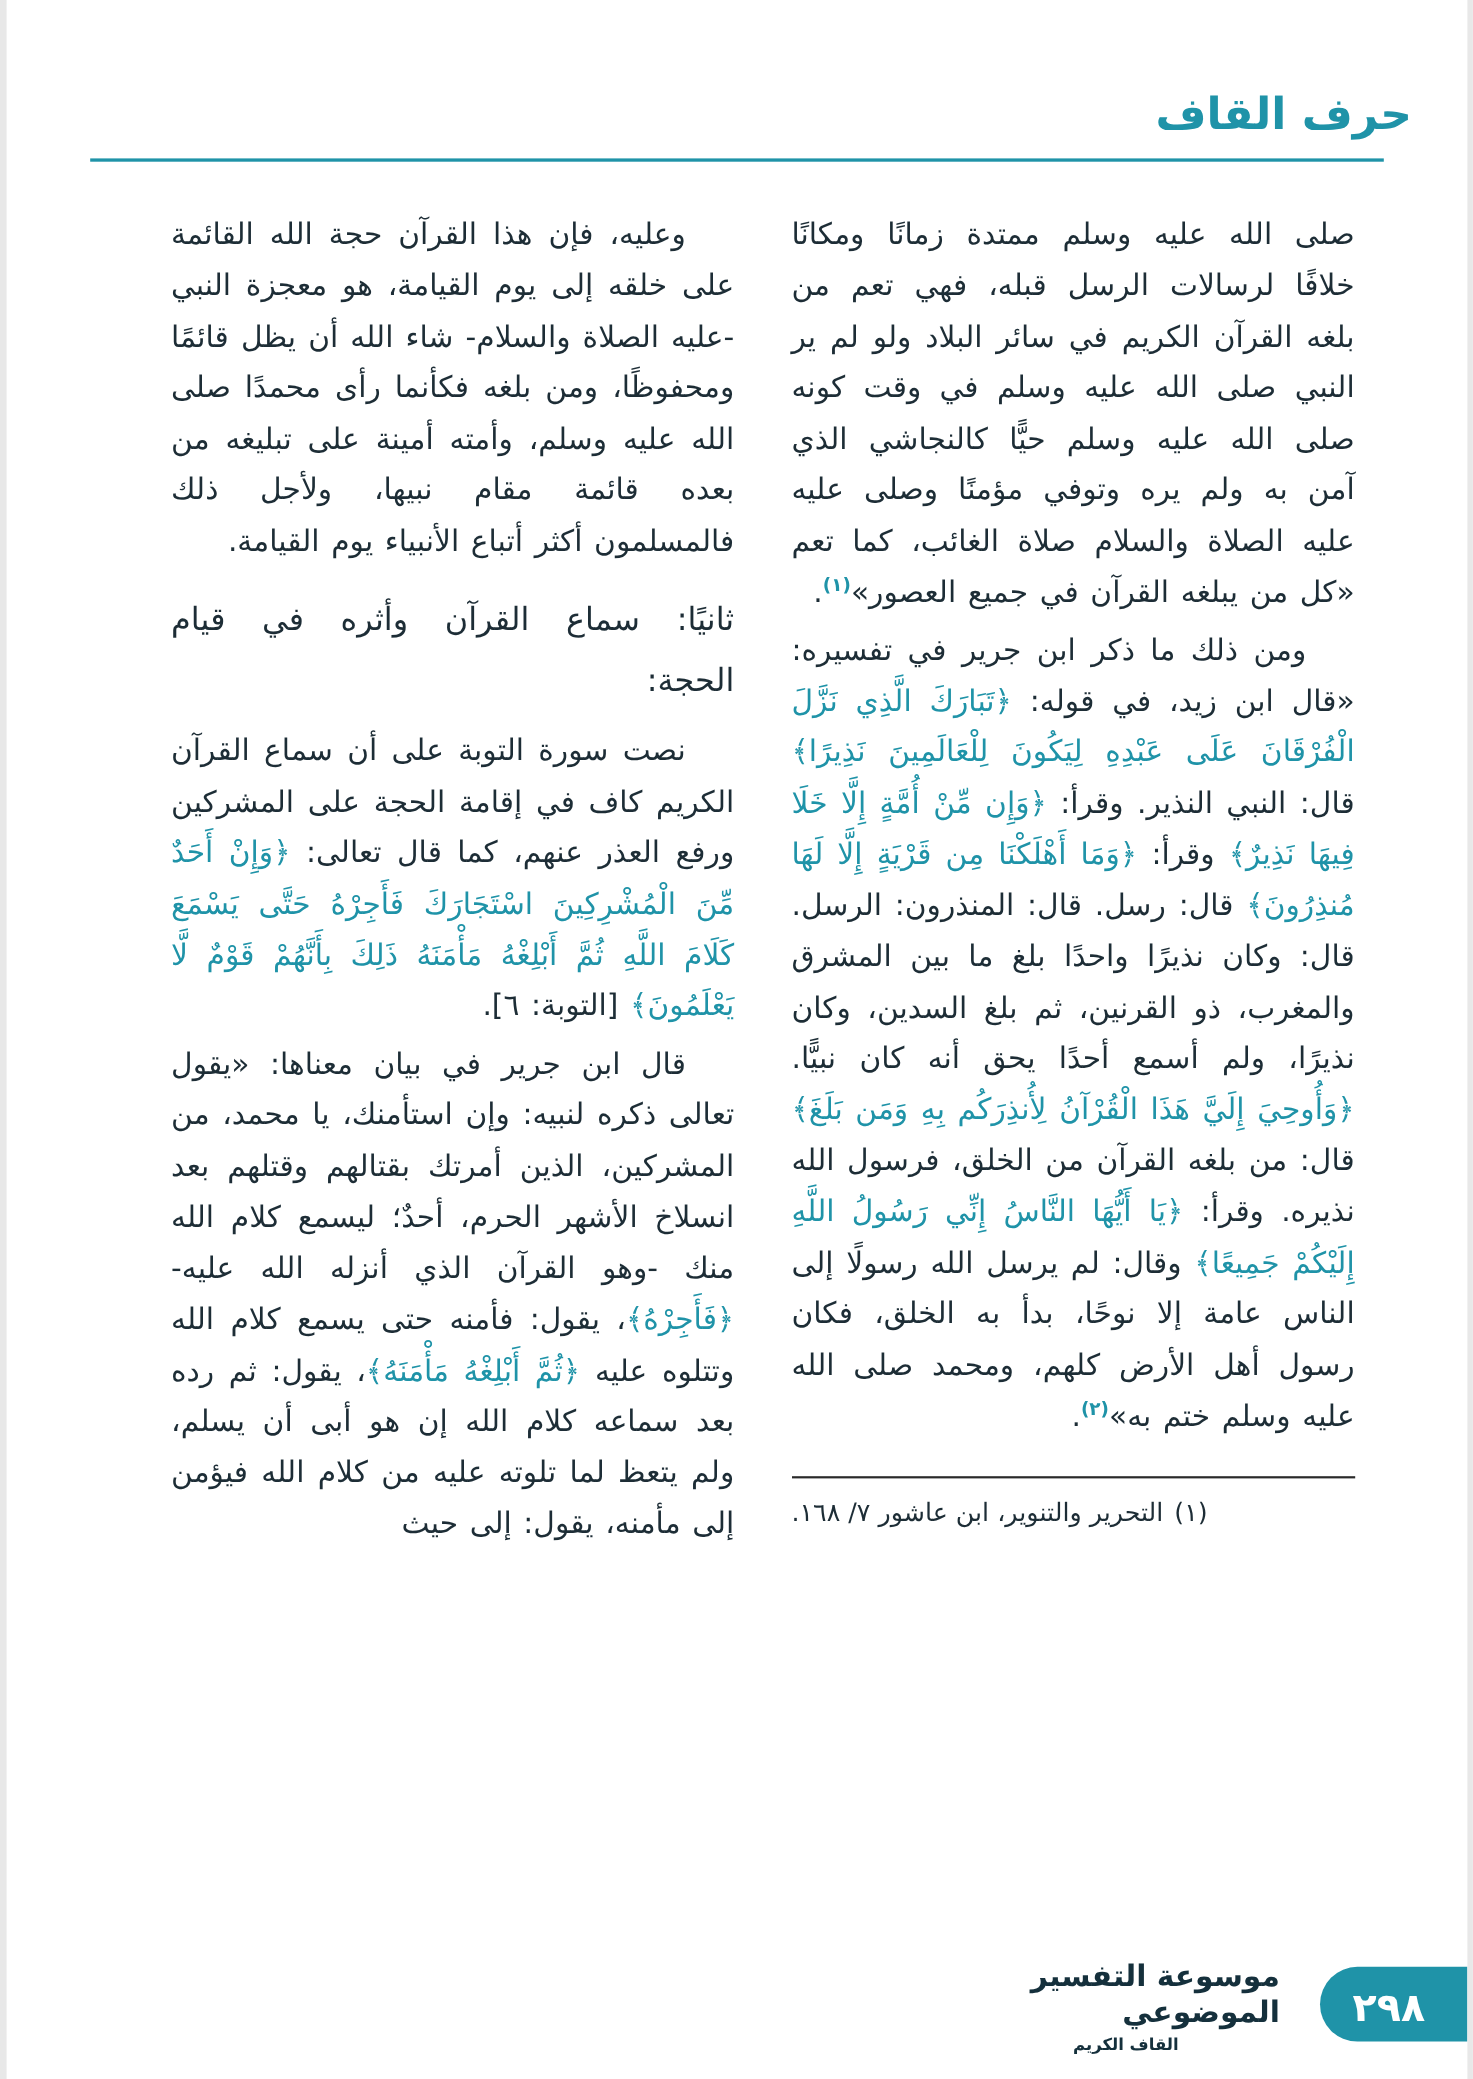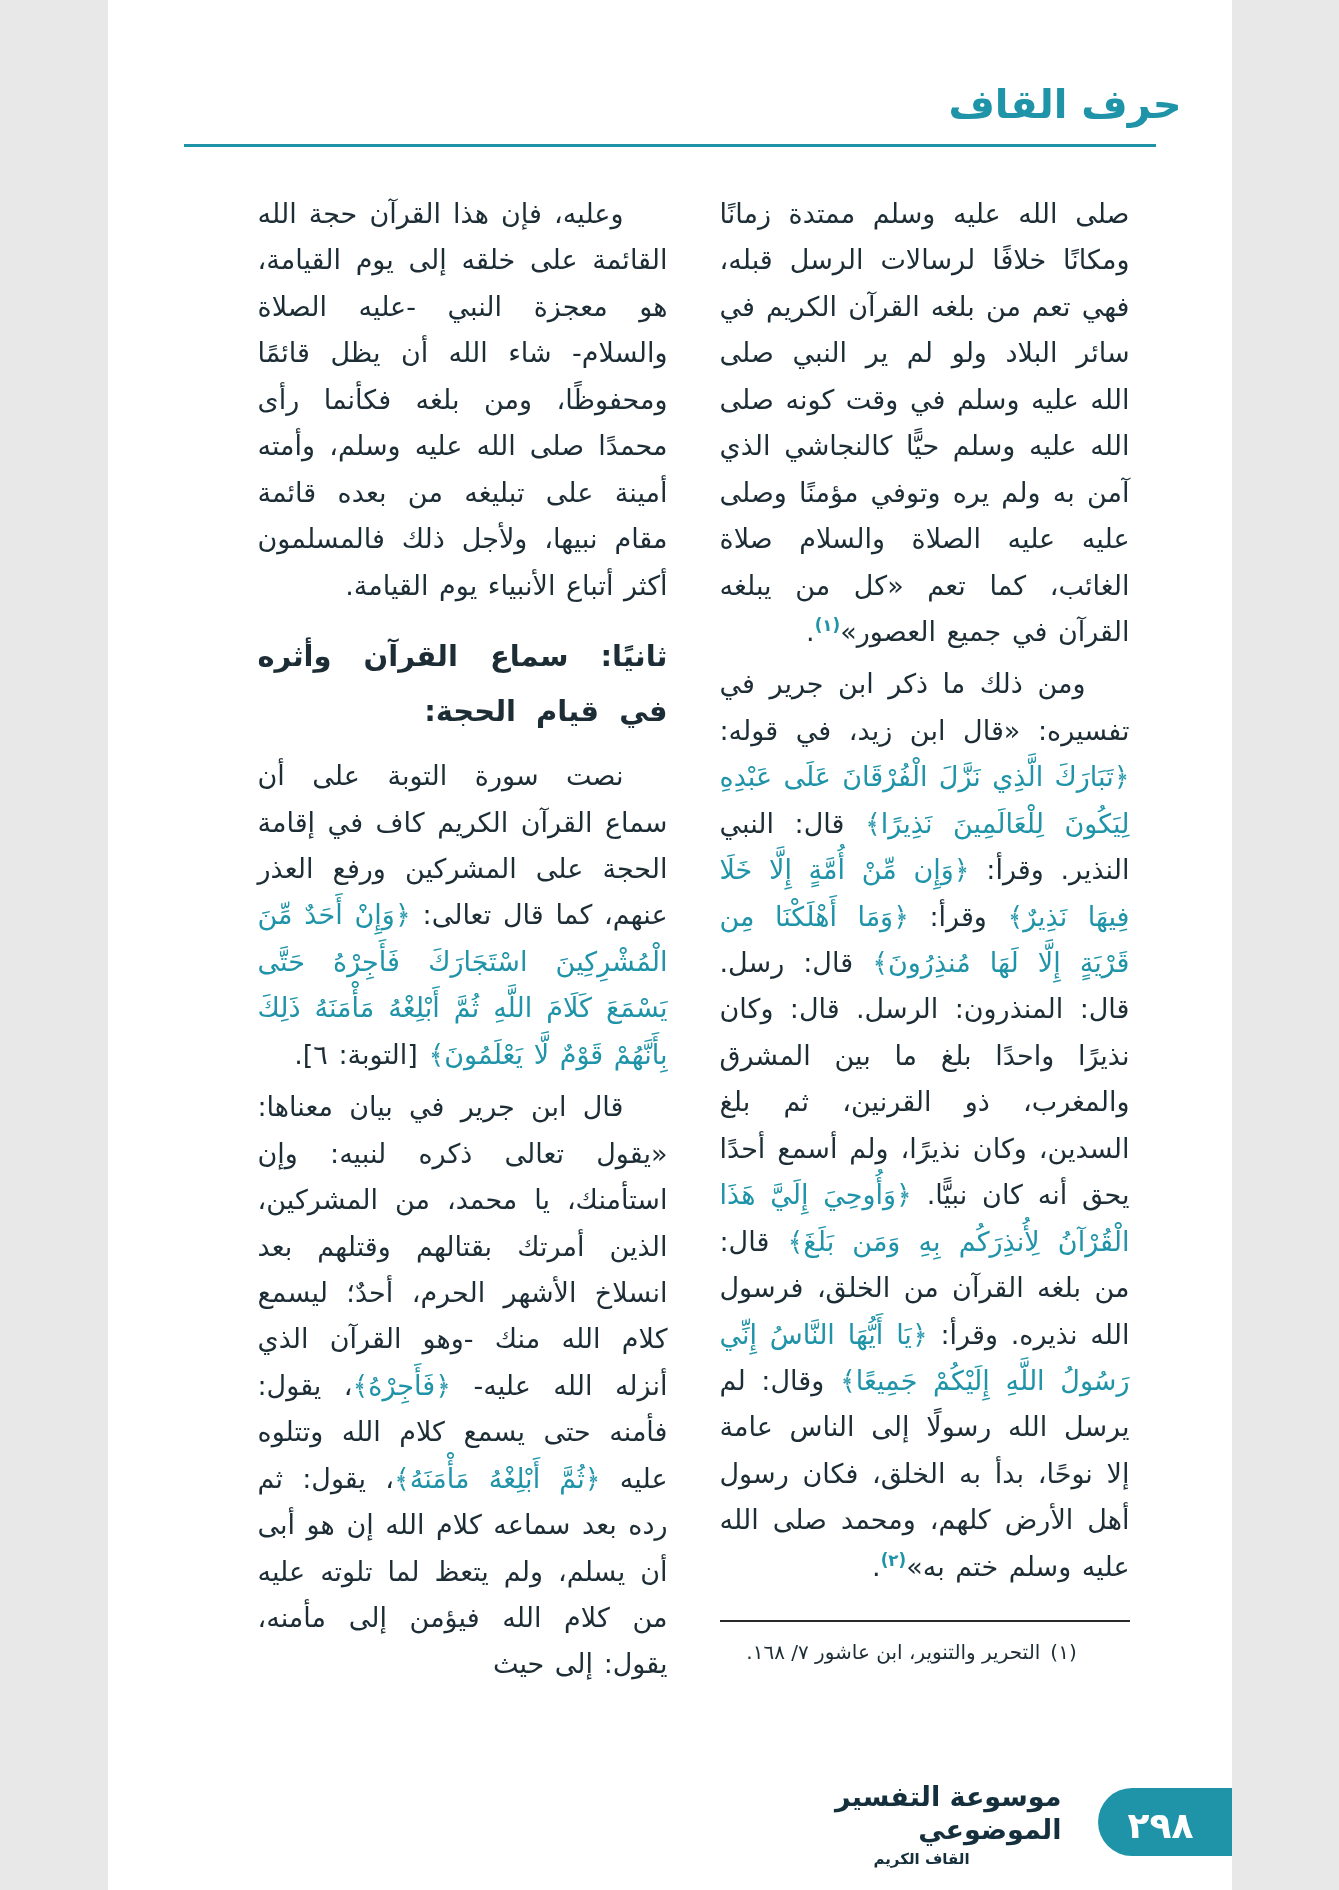--- a/index.html
+++ b/index.html
@@ -1,19 +1,19 @@
 <!DOCTYPE html>
 <html lang="ar" dir="rtl" style="--accent: #1f93a8; --ink: #1d2d36;"><head>
 <meta charset="utf-8">
 <style>
   :root { --accent:#1f93a8; --ink:#1d2d36; }
   * { box-sizing: border-box; margin:0; padding:0; }
   body { background:#e8e8e8; font-family:"DejaVu Sans", sans-serif; }
   .page {
-    width:1124px; height:1890px; margin:0 auto; background:#ffffff;
+    width:1328px; height:1890px; margin:0 auto; background:#ffffff;
     position:relative; direction:rtl; color:var(--ink); overflow:hidden;
   }
   .header { padding:84px 50px 0 50px; }
   .header-title {
     color:var(--accent); font-size:40px; font-weight:bold;
     text-align:right; line-height:1; letter-spacing:0.5px;
   }
   .header-rule {
     border:none; border-top:3px solid var(--accent);
     margin:20px 26px 0 26px;
@@ -21,37 +21,37 @@
   .columns {
     display:flex; gap:52px; padding:44px 102px 0 150px; align-items:flex-start;
   }
   .column { flex:1 1 0; min-width:0; }
   .para {
     font-size:27px; line-height:1.72; text-align:justify;
     text-indent:44px; margin-bottom:6px; word-spacing:2px;
   }
   .para.no-indent { text-indent:0; }
   .heading {
-    color:var(--accent); font-weight:bold; font-size:29px;
+    color:var(--accent); font-weight:normal; font-size:29px;
     line-height:1.9; text-align:justify; word-spacing:10px;
     margin:20px 0 14px 0;
   }
   .seg-text { color:var(--ink); }
   .seg-quran { color:var(--accent); font-weight:400; }
   .seg-ref {
     color:var(--accent); font-size:0.62em; vertical-align:super;
     font-weight:bold;
   }
   .footnotes { margin-top:30px; }
   .footnote-sep {
     border:none; border-top:2px solid #2a2a2a; width:100%;
     margin:0 0 14px 0;
   }
   .footnote {
-    font-size:20px; line-height:1.65; text-align:center;
+    font-size:23px; line-height:1.65; text-align:left;
     padding-right:26px;
   }
   .fn-marker { margin-left:10px; }
   .publisher-logo {
     position:absolute; bottom:22px; right:170px; width:280px;
     text-align:center; color:#15303c;
   }
   .logo-line1 { font-size:27px; font-weight:bold; line-height:1.2; letter-spacing:1px;text-align:right; }
   .logo-line2 { font-size:15px; font-weight:bold; margin-top:4px; letter-spacing:2px; }
   .page-number-box {

